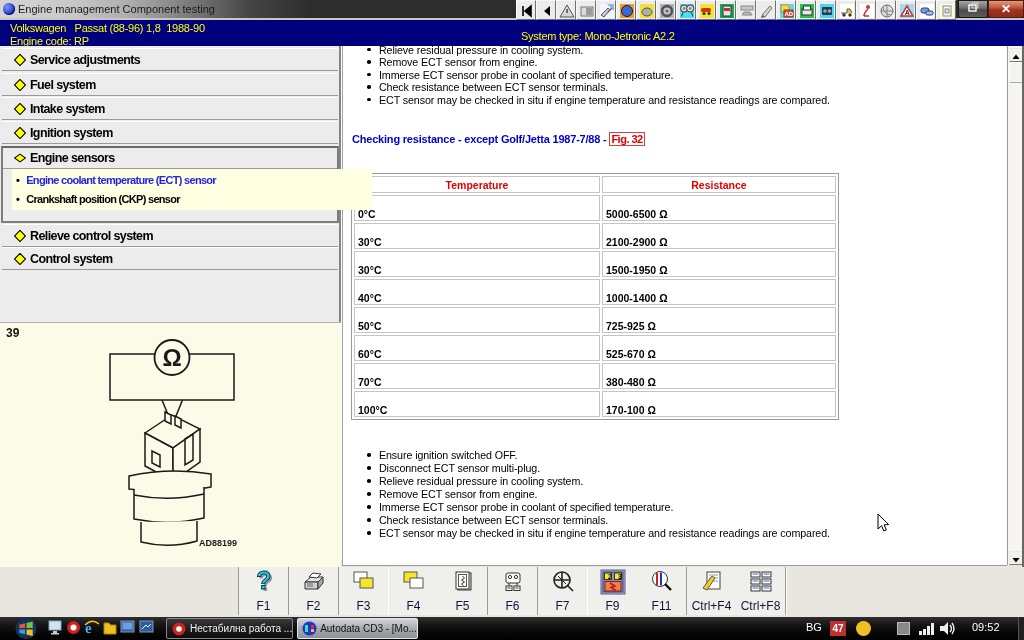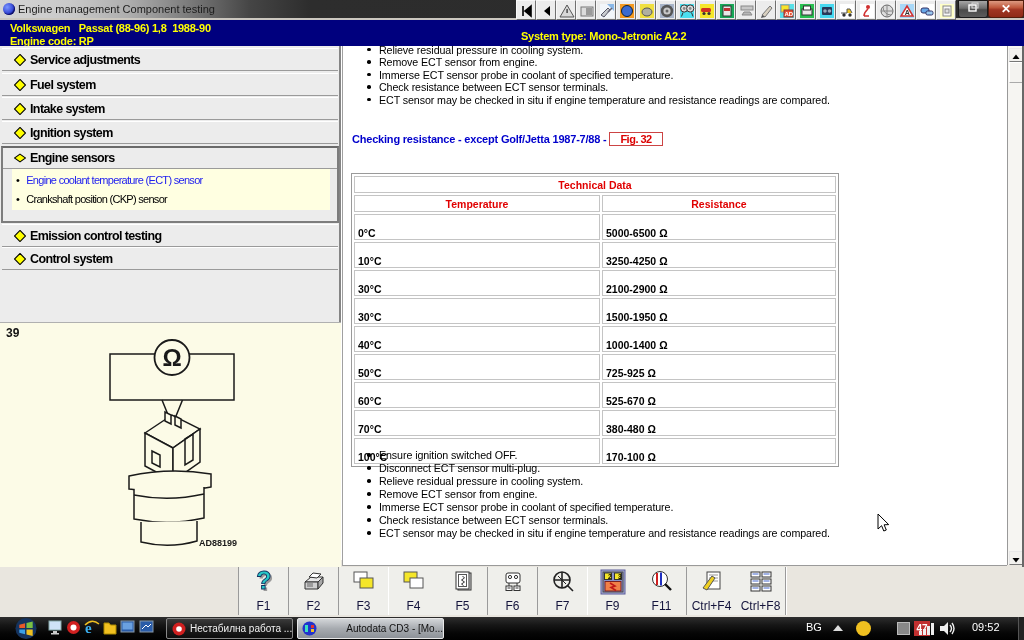--- a/index.html
+++ b/index.html
@@ -7,56 +7,56 @@
 #titlebar{left:0;top:0;width:1024px;height:18px;background:linear-gradient(to right,#d5d5d5 0,#c9c9c9 70px,#adadad 130px,#7a7a7a 190px,#454545 250px,#2d2d2d 310px,#2b2b2b 100%)}
 #titletext{left:18px;top:3px;font-size:11px;color:#1c1c1c}
 #titlestrip{left:0;top:18px;width:1024px;height:2px;background:#cbc7bf}
 
 .tbtn{position:absolute;top:0;width:20px;height:20px;background:#ececec;border:1px solid;border-color:#f8f8f8 #707070 #707070 #f8f8f8;}
 .tbtn svg{position:absolute;left:1px;top:1px}
 
 #wrestore{left:958px;top:0;width:30px;height:18px;background:linear-gradient(#a6a6a6 0,#6e6e6e 45%,#4a4a4a 55%,#5c5c5c 100%);border:1px solid #1a1a1a;border-radius:0 0 3px 3px}
 #wclose{left:988px;top:0;width:36px;height:18px;background:linear-gradient(#dd9a82 0,#c05a3e 40%,#a03422 55%,#8f2a18 100%);border:1px solid #531c0c;border-radius:0 0 3px 3px;color:#fff;font-weight:bold;text-align:center;font-size:12px;line-height:16px}
 
-#navy{left:0;top:20px;width:1024px;height:26px;background:#00007e;color:#ffff00;font-weight:bold;font-size:11px;letter-spacing:-0.25px}
+#navy{left:0;top:20px;width:1024px;height:26px;background:#00007e;color:#ffff00;font-weight:normal;font-size:11px;letter-spacing:-0.25px}
 
 #sidebar{left:0;top:46px;width:341px;height:521px;background:#ececec;border-right:2px solid #858585;z-index:5}
 .mrow{position:absolute;left:2px;width:336px;height:23px;background:#ececec;border-top:1px solid #fff;border-bottom:1px solid #9a9a9a;font-size:12.5px;font-weight:bold;color:#000;line-height:22px;letter-spacing:-0.6px}
 .mrow .dia{position:absolute;left:12px;top:5px;width:12px;height:12px}
 .mrow .mtxt{position:absolute;left:28px;top:0}
-#submenu{left:12px;top:123px;width:318px;height:41px;background:#ffffe1;font-size:11px;font-weight:normal;letter-spacing:-0.7px}
+#submenu{left:12px;top:123px;width:360px;height:41px;background:#ffffe1;font-size:11px;font-weight:bold;letter-spacing:-0.7px}
 #expandbox{left:1px;top:100px;width:338px;height:77px;border:2px solid #7d7d7d;border-top:2px solid #6a6a6a;background:transparent}
 
 #figarea{left:0;top:276px;width:341px;height:245px;background:#fcfbe7;border-top:1px solid #b0b0b0}
 #fignum{left:6px;top:3px;font-size:12px;font-weight:bold;color:#111}
 
 #content{left:342px;top:46px;width:665px;height:520px;background:#ffffff;border-left:1px solid #a0a0a0;border-bottom:1px solid #9a9a9a;overflow:hidden;z-index:3}
 .blt{position:absolute;font-size:10.7px;color:#000;white-space:nowrap;letter-spacing:-0.1px}
 .blt i{position:absolute;left:-12px;top:4px;width:3.5px;height:3.5px;background:#000;border-radius:50%;font-style:normal}
 #heading{left:9px;top:87px;font-size:11px;font-weight:bold;color:#0000cc;white-space:nowrap;letter-spacing:-0.2px}
-#fig32{color:#dd0000;border:1px solid #cc4444;padding:0 10px;letter-spacing:-0.5px}
+#fig32{color:#dd0000;border:1px solid #cc4444;padding:0 1px;letter-spacing:-0.5px}
 
 #ttable{left:8px;top:127px;border-collapse:separate;border-spacing:2px;background:#fff;border:1px solid #9a9a9a}
 #ttable td{border:1px solid #c4c4c4;font-size:10.5px;font-weight:bold;height:17px;padding:12px 0 0 3px;vertical-align:middle}
 #ttable .hd{color:#e00000;text-align:center;padding:0}
 
 #sbar{left:1007px;top:46px;width:16px;height:519px;background:#f6f5f2;border-left:1px solid #999;z-index:4}
 .sbtn{position:absolute;left:1px;width:14px;height:14px;background:#f2f1ee;border:1px solid;border-color:#e8e8e8 #777 #777 #e8e8e8}
 #sthumb{position:absolute;left:1px;top:16px;width:14px;height:21px;background:#f4f3f0;border:1px solid;border-color:#fff #aaa #aaa #fff}
 
 #fbar{left:0;top:560px;width:1024px;height:57px;background:#e9e6df}
 .fsep{position:absolute;top:7px;width:2px;height:48px;border-left:1px solid #9a9a9a;border-right:1px solid #ffffff}
 .fbtn{position:absolute;top:7px;width:49px;height:48px;text-align:center;background:#efefeb}
 .fbtn .lbl{position:absolute;left:0;bottom:2px;width:100%;font-size:12px;font-weight:normal;color:#14143c}
 .fbtn svg{margin-top:2px}
 
 #task{left:0;top:617px;width:1024px;height:23px;background:linear-gradient(#2e2e2e 0,#161616 35%,#060606 70%,#000 100%)}
 .tb-ic{position:absolute;top:3px}
 #tbtn1{left:166px;top:1px;width:127px;height:21px;background:linear-gradient(#3a3a3a,#1d1d1d 50%,#0d0d0d);border:1px solid #888;border-radius:2px;color:#f2f2f2;font-size:10px;line-height:19px;white-space:nowrap;overflow:hidden;text-align:left}
-#tbtn2{left:297px;top:1px;width:147px;height:21px;background:linear-gradient(#d2d5d8,#a7abb0 50%,#8d9298);border:1px solid #e8e8e8;border-radius:2px;color:#111;font-size:10px;line-height:19px;white-space:nowrap;overflow:hidden;text-align:right}
+#tbtn2{left:297px;top:1px;width:121px;height:21px;background:linear-gradient(#d2d5d8,#a7abb0 50%,#8d9298);border:1px solid #e8e8e8;border-radius:2px;color:#111;font-size:10px;line-height:19px;white-space:nowrap;overflow:hidden;text-align:center}
 #tray{color:#fff;font-size:11px}
 </style></head>
 <body>
 <div class="abs" id="titlebar"></div>
 <div class="abs" id="titletext">Engine management Component testing</div>
 <div class="abs" style="left:3px;top:3px;width:12px;height:12px;border-radius:50%;background:radial-gradient(circle at 35% 35%,#7a95ff,#2233cc 70%);box-shadow:inset -1px -1px 1px #101060"></div>
 <div class="abs" id="titlestrip"></div>
 <div id="topbtns">
     <div class="tbtn" style="left:516px">
       <svg width="18" height="18" viewBox="0 0 18 18">
@@ -252,21 +252,21 @@
       <div class="mrow" style="top:100px">
         <svg class="dia" width="14" height="13" viewBox="0 0 14 13">
           <path d="M7 2 L13.5 6.5 L7 11 L0.5 6.5 Z" fill="#ffff00" stroke="#000" stroke-width="1.2"></path>
         </svg>
         <span class="mtxt">Engine sensors</span>
       </div>
       <div class="mrow" style="top:178px">
         <svg class="dia" width="13" height="13" viewBox="0 0 13 13">
           <path d="M6.5 0.5 L12.5 6.5 L6.5 12.5 L0.5 6.5 Z" fill="#ffff00" stroke="#000" stroke-width="1.2"></path>
         </svg>
-        <span class="mtxt">Emission control testing</span>
+        <span class="mtxt">Relieve control system</span>
       </div>
       <div class="mrow" style="top:201px">
         <svg class="dia" width="13" height="13" viewBox="0 0 13 13">
           <path d="M6.5 0.5 L12.5 6.5 L6.5 12.5 L0.5 6.5 Z" fill="#ffff00" stroke="#000" stroke-width="1.2"></path>
         </svg>
         <span class="mtxt">Control system</span>
       </div>
     </div>
  <div class="abs" id="expandbox"></div>
  <div class="abs" id="submenu">
@@ -304,33 +304,26 @@
       <div class="blt" style="left:36px;top:-2.5px"><i></i>Relieve residual pressure in cooling system.</div>
       <div class="blt" style="left:36px;top:10px"><i></i>Remove ECT sensor from engine.</div>
       <div class="blt" style="left:36px;top:22.5px"><i></i>Immerse ECT sensor probe in coolant of specified temperature.</div>
       <div class="blt" style="left:36px;top:35px"><i></i>Check resistance between ECT sensor terminals.</div>
       <div class="blt" style="left:36px;top:47.5px"><i></i>ECT sensor may be checked in situ if engine temperature and resistance readings are compared.</div>
     </div>
  <div class="abs" id="heading">Checking resistance - except Golf/Jetta 1987-7/88 - <span id="fig32">Fig. 32</span></div>
  <table class="abs" id="ttable">
       <tbody>
         <tr>
-          <td class="hd" colspan="2">Technical Data</td>
-        </tr>
-        <tr>
           <td class="hd" style="width:246px">Temperature</td>
           <td class="hd" style="width:234px">Resistance</td>
         </tr>
         <tr>
           <td>0°C</td>
           <td>5000-6500 Ω</td>
-        </tr>
-        <tr>
-          <td>10°C</td>
-          <td>3250-4250 Ω</td>
         </tr>
         <tr>
           <td>30°C</td>
           <td>2100-2900 Ω</td>
         </tr>
         <tr>
           <td>30°C</td>
           <td>1500-1950 Ω</td>
         </tr>
         <tr>
@@ -509,21 +502,21 @@
       </svg><span style="margin-left:23px">Нестабилна работа ...</span></div>
   <div class="abs" id="tbtn2"><svg style="position:absolute;left:4px;top:2px" width="15" height="15">
         <circle cx="7.5" cy="7.5" r="7" fill="#2233cc"></circle>
         <rect x="3" y="4" width="3" height="7" fill="#3ae0c0"></rect>
         <rect x="9" y="4" width="3" height="3" fill="#e03030"></rect>
         <rect x="9" y="8" width="3" height="3" fill="#f0c020"></rect>
       </svg><span style="margin-left:22px">Autodata CD3 - [Mo...</span></div>
   <div class="abs" id="tray" style="left:806px;top:4px">BG</div>
   <div class="abs" style="left:833px;top:8px;width:0;height:0;border-left:5px solid transparent;border-right:5px solid transparent;border-bottom:6px solid #ddd"></div>
   <div class="abs" style="left:856px;top:4px;width:15px;height:15px;border-radius:50%;background:#f0c020"></div>
-  <div class="abs" style="left:914px;top:4px;width:16px;height:15px;background:#c03030;color:#fff;font-size:10px;font-weight:bold;text-align:center;line-height:15px">47</div>
+  <div class="abs" style="left:830px;top:4px;width:16px;height:15px;background:#c03030;color:#fff;font-size:10px;font-weight:bold;text-align:center;line-height:15px">47</div>
   <div class="abs" style="left:897px;top:5px;width:13px;height:13px;background:#888;border:1px solid #bbb"></div>
   <svg class="abs" style="left:919px;top:6px" width="16" height="12">
       <rect x="0" y="8" width="3" height="4" fill="#eee"></rect>
       <rect x="4" y="6" width="3" height="6" fill="#eee"></rect>
       <rect x="8" y="3" width="3" height="9" fill="#eee"></rect>
       <rect x="12" y="0" width="3" height="12" fill="#eee"></rect>
     </svg>
   <svg class="abs" style="left:940px;top:5px" width="16" height="13">
       <path d="M0 4 H4 L8 0 V13 L4 9 H0 Z" fill="#eee"></path>
       <path d="M10 3 Q13 6.5 10 10 M12 1 Q16 6.5 12 12" stroke="#eee" fill="none" stroke-width="1.4"></path>

